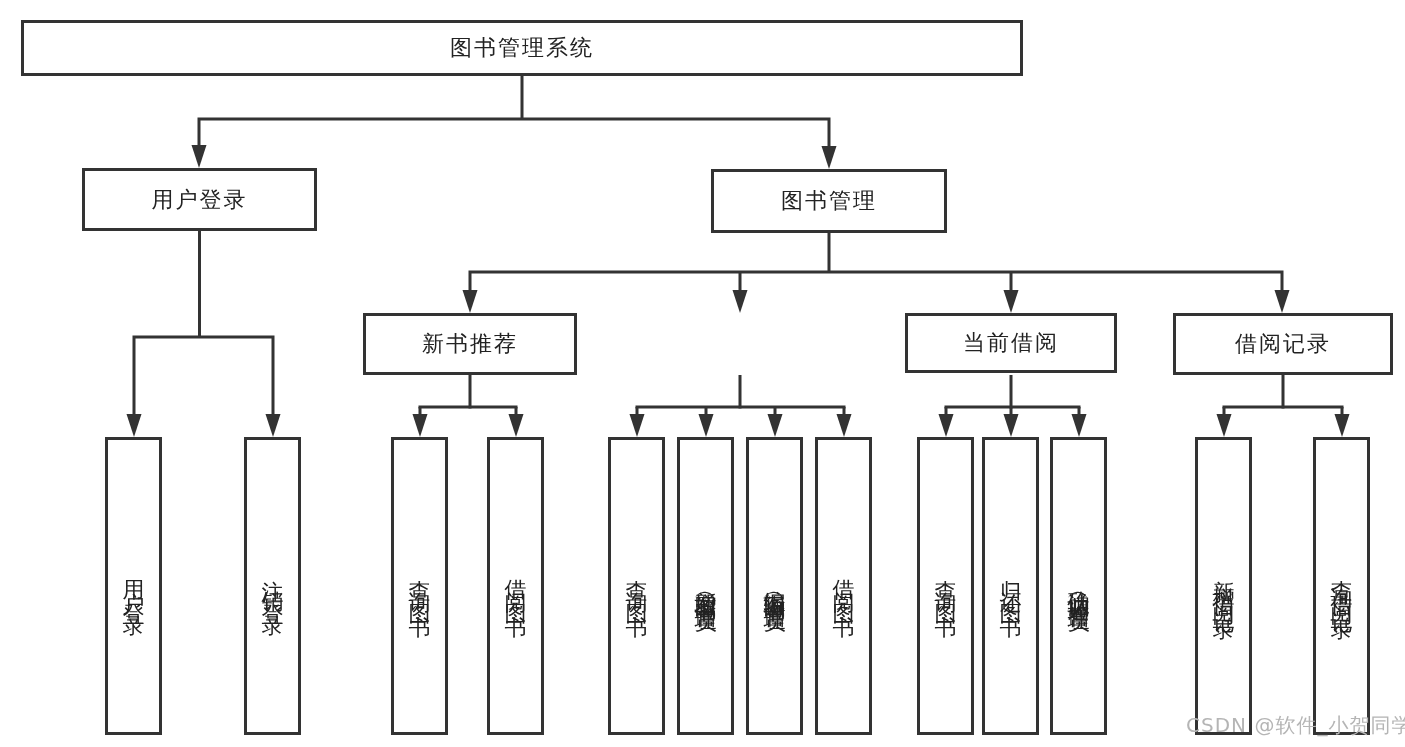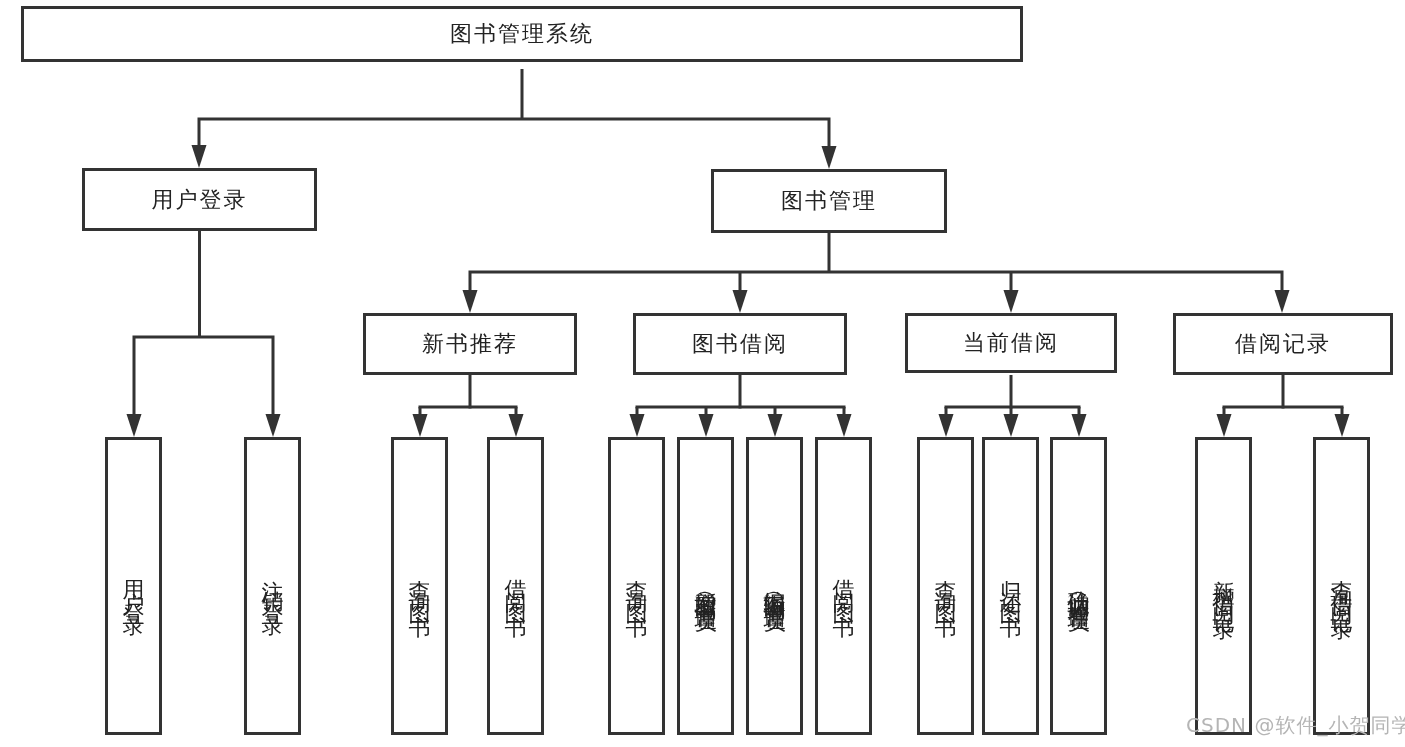--- a/index.html
+++ b/index.html
@@ -94,27 +94,26 @@
       <polygon points="767.5,414 782.5,414 775,437"></polygon>
       <polygon points="836.5,414 851.5,414 844,437"></polygon>
       <polygon points="938.5,414 953.5,414 946,437"></polygon>
       <polygon points="1003.5,414 1018.5,414 1011,437"></polygon>
       <polygon points="1071.5,414 1086.5,414 1079,437"></polygon>
       <polygon points="1216.5,414 1231.5,414 1224,437"></polygon>
       <polygon points="1334.5,414 1349.5,414 1342,437"></polygon>
     </g>
   </svg>
 
-  <div class="node hnode" style="left:21px; top:6px; width:1002px; height:56px;">图书管理系统</div>
+  <div class="node hnode" style="left:21px; top:20px; width:1002px; height:56px;">图书管理系统</div>
 
   <div class="node hnode" style="left:82px; top:168px; width:235px; height:63px;">用户登录</div>
   <div class="node hnode" style="left:363px; top:313px; width:214px; height:62px;">新书推荐</div>
 
   <div class="node hnode" style="left:711px; top:169px; width:236px; height:64px;">图书管理</div>
-  <div class="node hnode" style="left:633px; top:313px; width:214px; height:62px;">图书借阅</div>
   <div class="node hnode" style="left:905px; top:313px; width:212px; height:60px;">当前借阅</div>
   <div class="node hnode" style="left:1173px; top:313px; width:220px; height:62px;">借阅记录</div>
 
   <div class="node vnode short" style="left:105px; top:437px; width:57px; height:298px;">
     <span>用户登录</span>
   </div>
   <div class="node vnode short" style="left:244px; top:437px; width:57px; height:298px;">
     <span>注销登录</span>
   </div>
 

